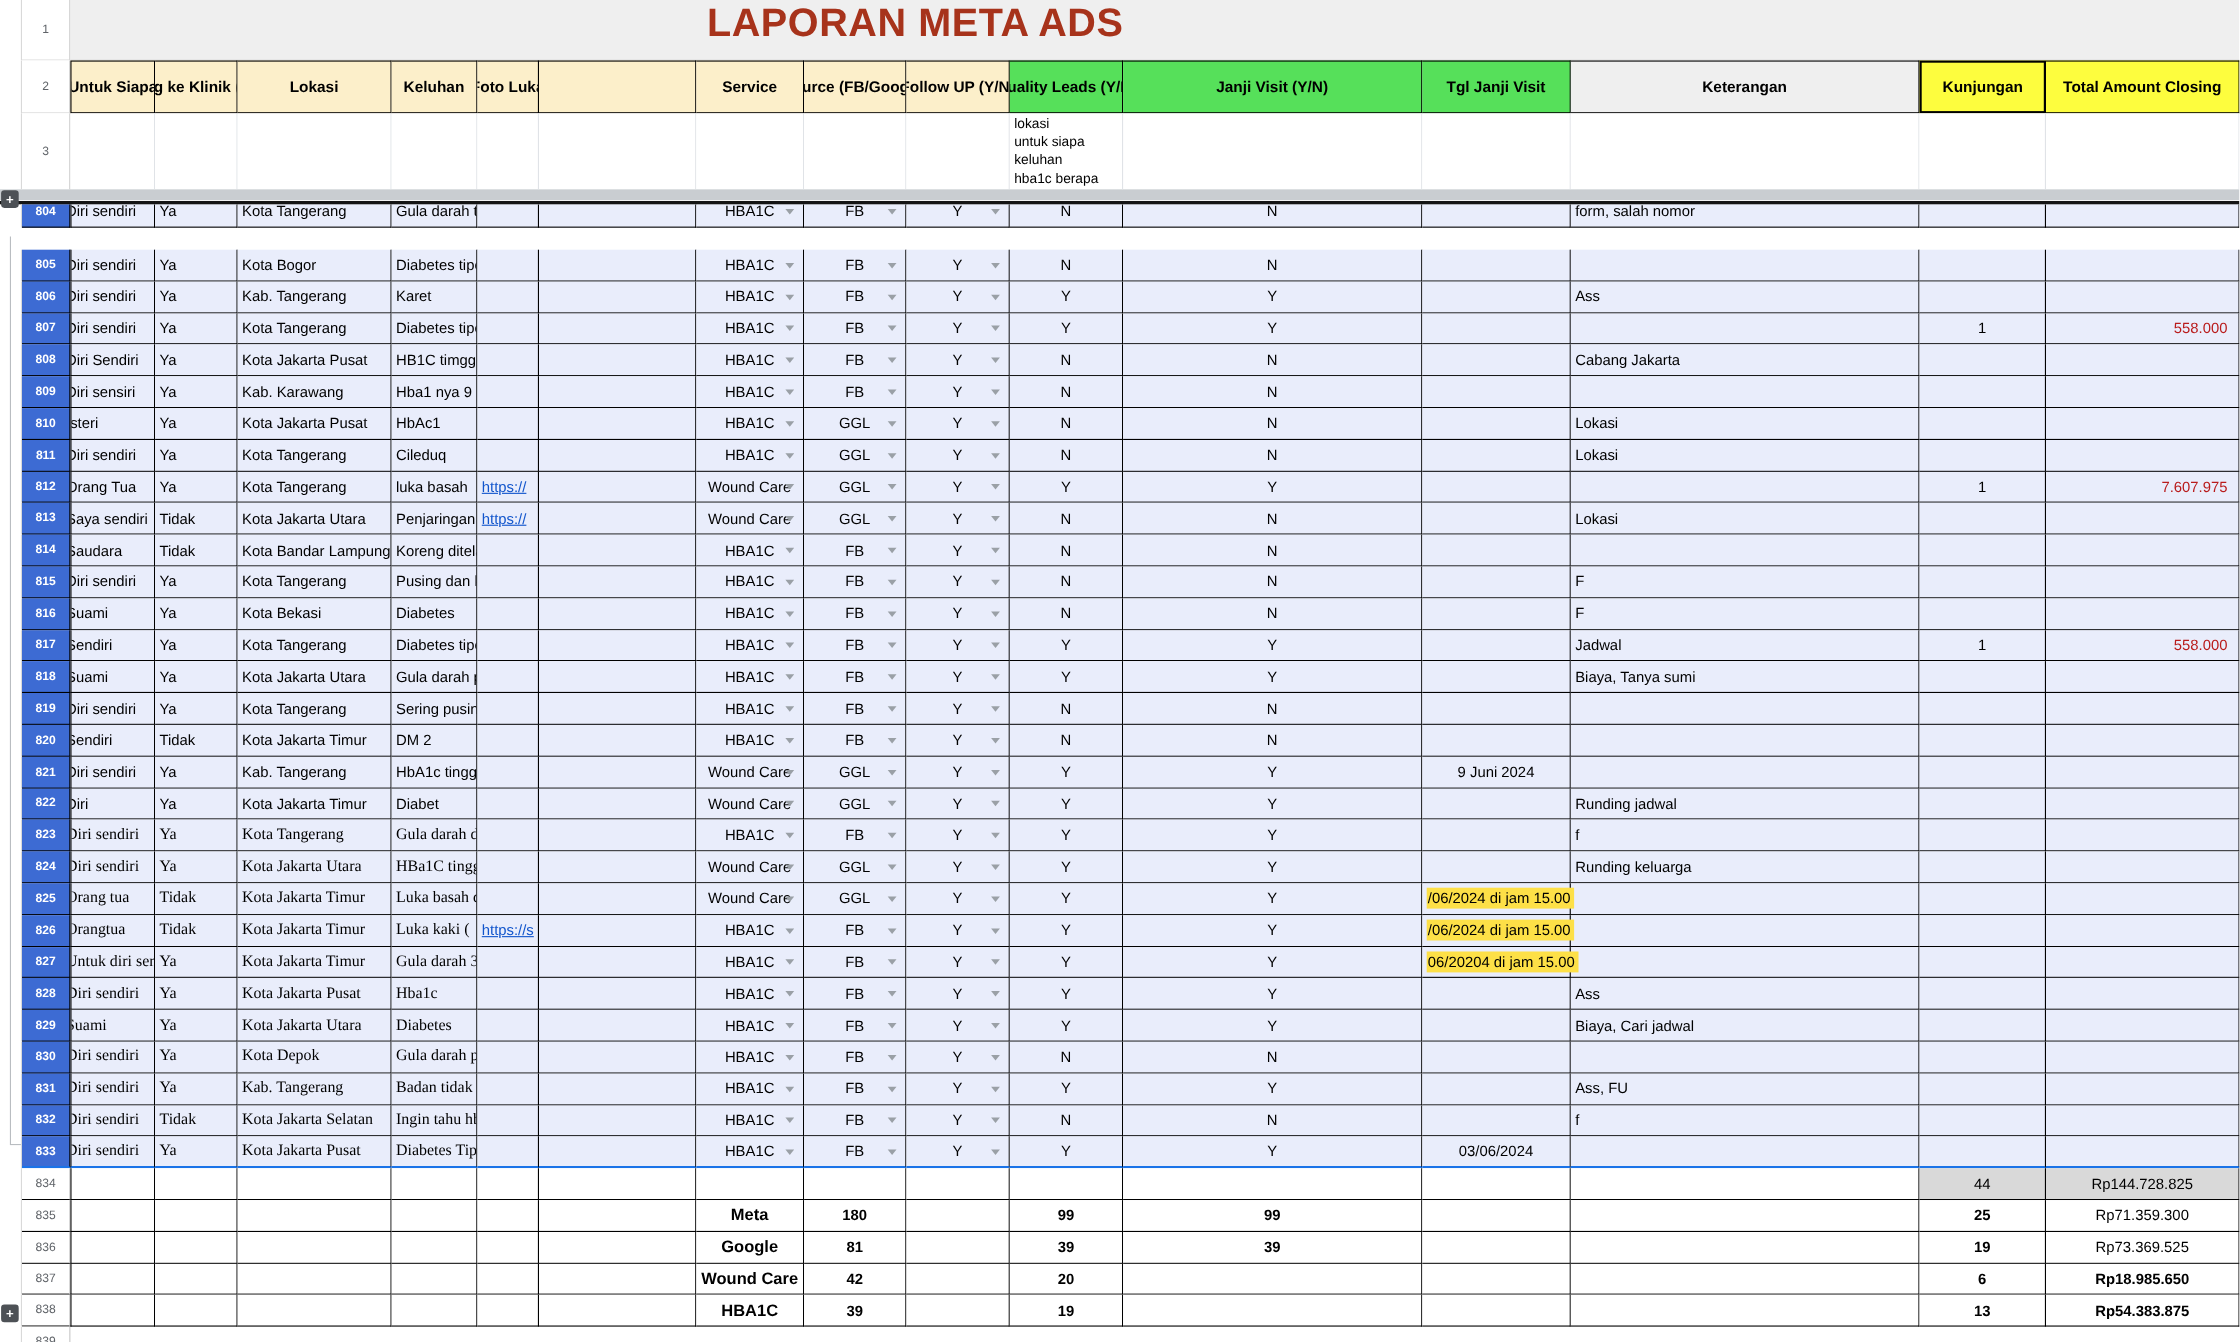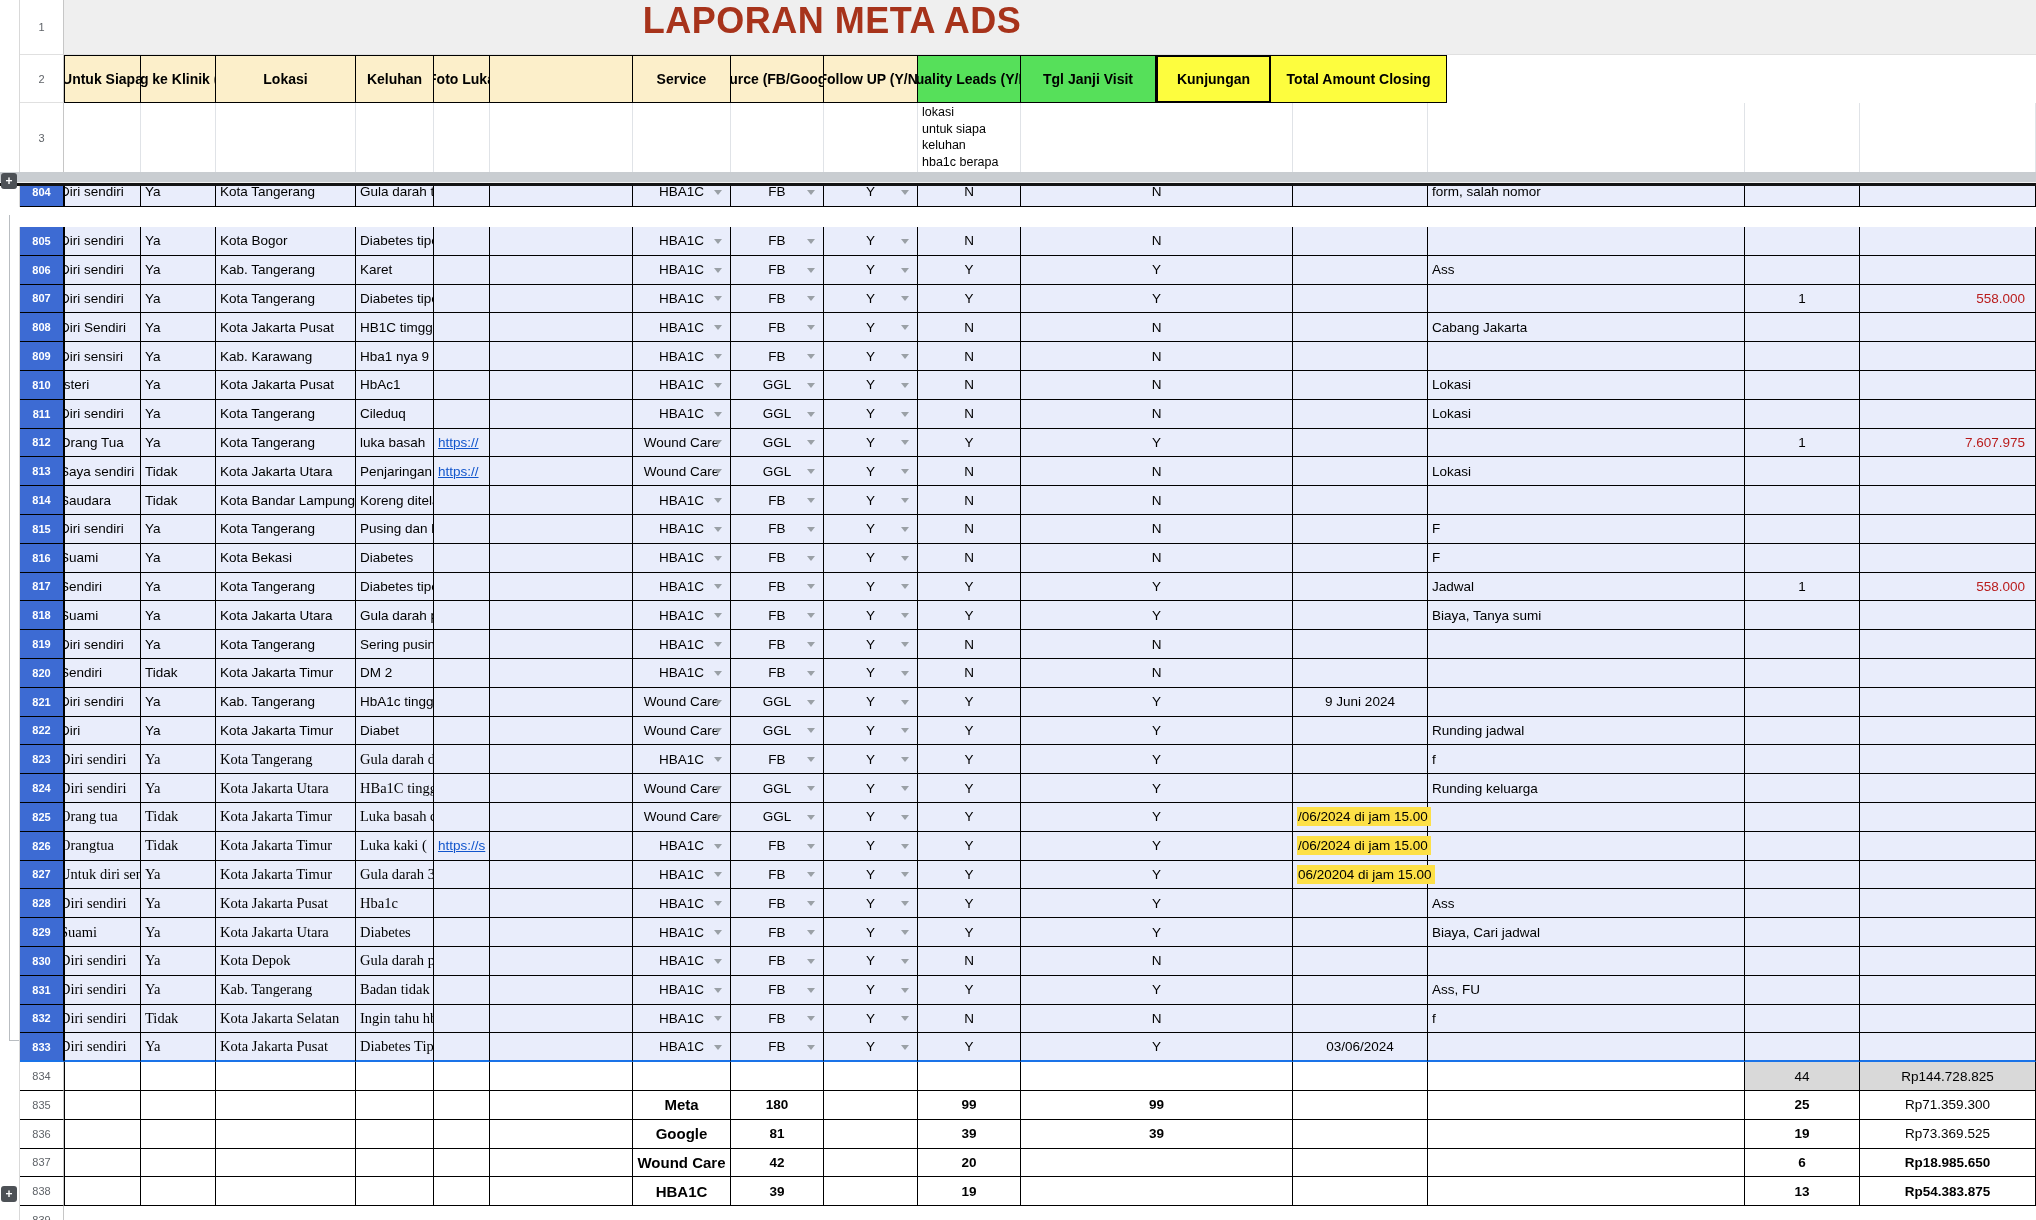--- a/index.html
+++ b/index.html
@@ -121,22 +121,28 @@
       </div>
       <div class="cell hdr c-sr bg-cream" style="justify-content: center;">
         <span class="iv">Source (FB/Google)</span>
       </div>
       <div class="cell hdr c-fu bg-cream" style="justify-content: center;">
         <span class="iv">Follow UP (Y/N)</span>
       </div>
       <div class="cell hdr c-ql bg-green" style="justify-content: center;">
         <span class="iv">Quality Leads (Y/N)</span>
       </div>
+      <div class="cell hdr c-jv bg-green" style="justify-content: center;">
+        <span class="iv">Janji Visit (Y/N)</span>
+      </div>
       <div class="cell hdr c-tg bg-green" style="justify-content: center;">
         <span class="iv">Tgl Janji Visit</span>
+      </div>
+      <div class="cell hdr c-kt bg-gray" style="justify-content: center;">
+        <span class="iv">Keterangan</span>
       </div>
       <div class="cell hdr c-kj bg-yellow hdr-box" style="justify-content: center;">
         <span class="iv">Kunjungan</span>
       </div>
       <div class="cell hdr c-ta bg-yellow" style="justify-content: center;">
         <span class="iv">Total Amount Closing</span>
       </div>
     </div>
 
   <div class="grid-row row3" id="note-row">

